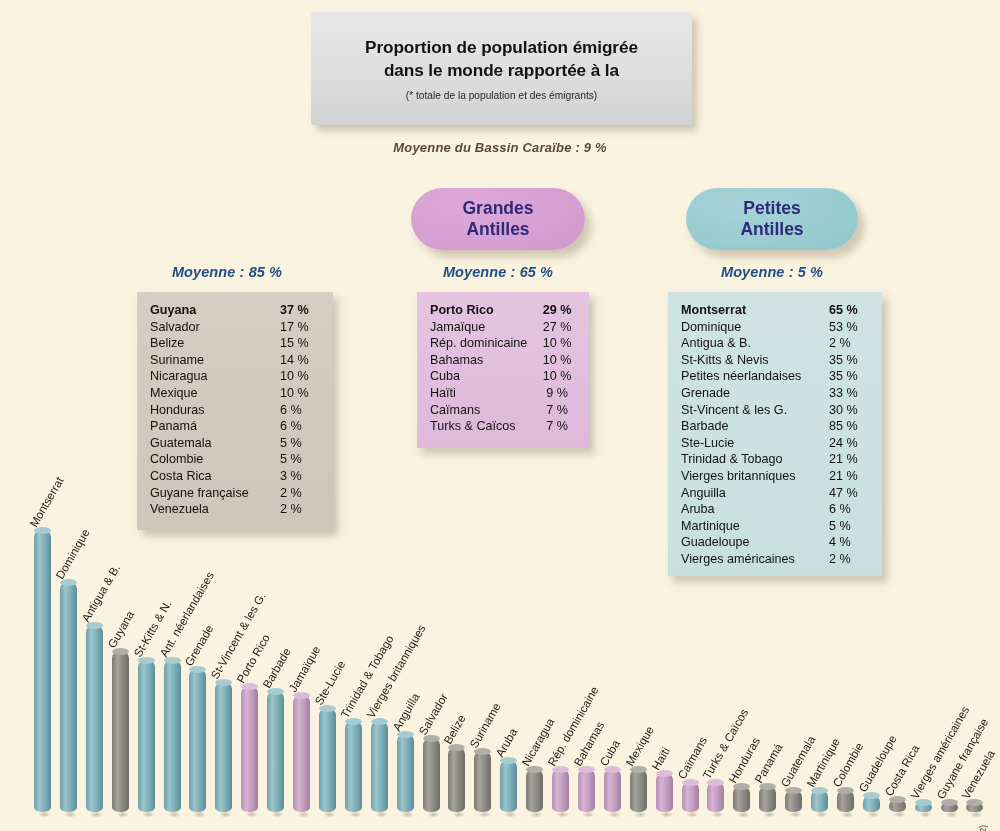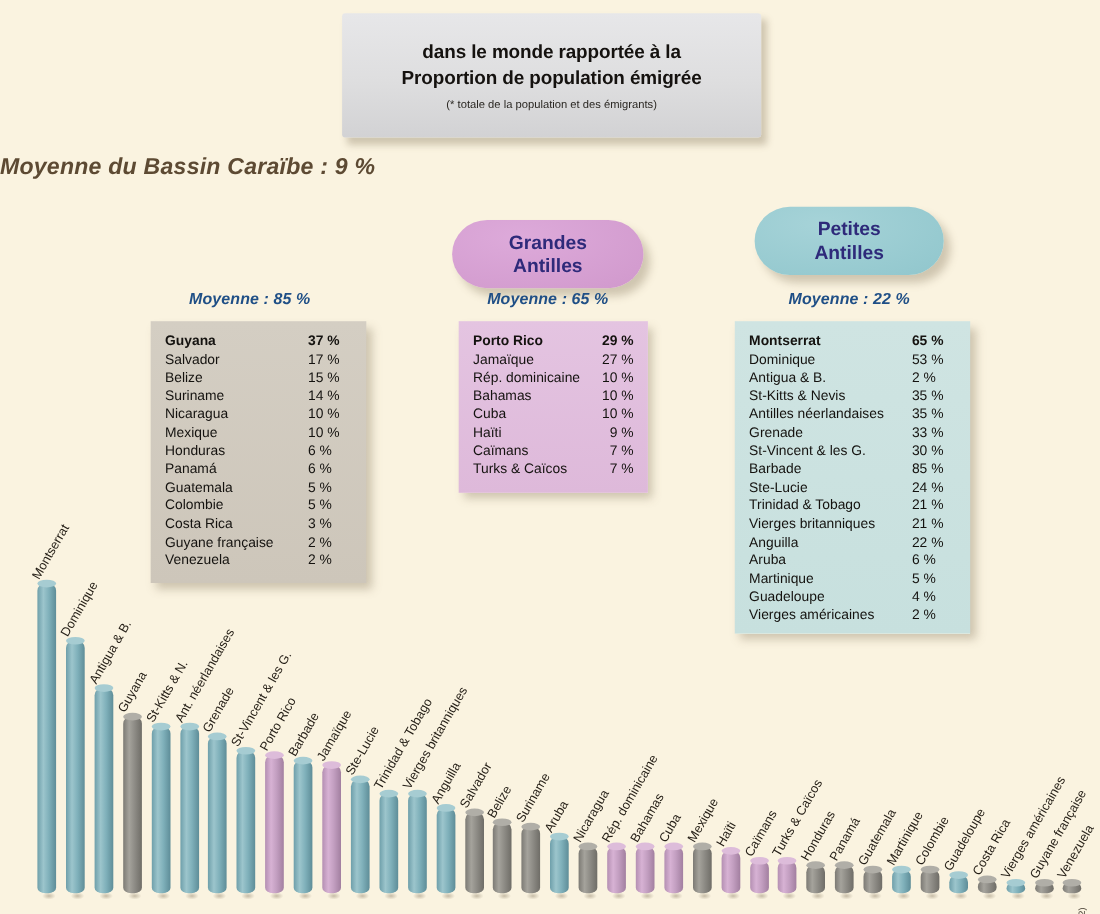--- a/index.html
+++ b/index.html
@@ -23,37 +23,37 @@
   }
   .title-main{
     font-weight:bold;font-size:17.2px;line-height:22.5px;color:#15120f;
     letter-spacing:-.1px;padding:0 8px;
   }
   .title-note{
     font-size:10.2px;color:#2a2722;margin-top:9px;
   }
 
   .basin-avg{
-    position:absolute;left:0;top:140px;width:1000px;text-align:left;
-    font-style:italic;font-weight:bold;font-size:21px;color:#5d4a33;
+    position:absolute;left:0;top:140px;width:1000px;text-align:center;
+    font-style:italic;font-weight:bold;font-size:13px;color:#5d4a33;
     letter-spacing:.2px;
   }
 
   
   .pill{
     position:absolute;height:62px;border-radius:32px/31px;
     display:flex;align-items:center;justify-content:center;
     text-align:center;
     font-weight:bold;font-size:17.5px;line-height:21px;color:#2e2a7a;
     box-shadow:6px 7px 8px rgba(120,105,80,.33);
   }
   .pill.continental{left:131px;top:188px;width:192px;
     background:radial-gradient(120% 140% at 35% 25%,#b8ae9e 0%,#a99e8c 60%,#9b9080 100%);}
   .pill.grandes{left:411px;top:188px;width:174px;
-    background:radial-gradient(120% 140% at 35% 25%,#ddaada 0%,#d39ccf 60%,#cb92c8 100%);margin-top:12px;}
+    background:radial-gradient(120% 140% at 35% 25%,#ddaada 0%,#d39ccf 60%,#cb92c8 100%);}
   .pill.petites{left:686px;top:188px;width:172px;
     background:radial-gradient(120% 140% at 35% 25%,#a6d3d8 0%,#95c9cf 60%,#89c1c8 100%);}
 
   .moyenne{
     position:absolute;font-style:italic;font-weight:bold;font-size:14.5px;
     color:#1f4f86;letter-spacing:.1px;text-align:center;
   }
   .moyenne.m1{left:131px;top:264px;width:192px;}
   .moyenne.m2{left:411px;top:264px;width:174px;}
   .moyenne.m3{left:686px;top:264px;width:172px;}
@@ -70,21 +70,21 @@
   .list-panel.p2{left:417px;top:292px;width:172px;height:156px;
     background:linear-gradient(180deg,#e4c4e1 0%,#deb9da 100%);}
   .list-panel.p3{left:668px;top:292px;width:214px;height:284px;
     background:linear-gradient(180deg,#cfe4e2 0%,#c7e0de 100%);}
 
   .lrow{display:flex;justify-content:space-between;align-items:baseline;
         font-size:12.6px;color:#14120f;line-height:16.6px;}
   .lrow .nm{white-space:nowrap;}
   .lrow .vl{white-space:nowrap;}
   .p1 .lrow .vl{min-width:40px;text-align:left;}
-  .p2 .lrow .vl{min-width:38px;text-align:right;}
+  .p2 .lrow .vl{min-width:38px;text-align:center;}
   .p3 .lrow .vl{min-width:40px;text-align:left;}
   .lrow.first{font-weight:bold;}
 
   
   #chart{position:absolute;left:0;top:430px;width:1000px;height:401px;}
   .bar{
     position:absolute;bottom:19px;
     border-radius:45% 45% 42% 42% / 7px 7px 5px 5px;
   }
   .bar .cap{
@@ -118,22 +118,22 @@
     white-space:nowrap;
   }
 </style>
 </head>
 <body>
 
 <div id="root">
 
   <div class="title-box">
     <div class="title-main">
+      <div>Proportion de population émigrée</div>
       <div>dans le monde  rapportée à la</div>
-      <div>Proportion de population émigrée</div>
     </div>
     <div class="title-note">(* totale de la population et des émigrants)</div>
   </div>
 
   <div class="basin-avg">Moyenne du Bassin Caraïbe : 9 %</div>
 
   <div class="pill grandes">
     <div>
       <div>Grandes</div>
       <div>Antilles</div>
@@ -141,21 +141,21 @@
   </div>
   <div class="pill petites">
     <div>
       <div>Petites</div>
       <div>Antilles</div>
     </div>
   </div>
 
   <div class="moyenne m1">Moyenne : 85 %</div>
   <div class="moyenne m2">Moyenne : 65 %</div>
-  <div class="moyenne m3">Moyenne : 22 %</div>
+  <div class="moyenne m3">Moyenne : 5 %</div>
 
   <div class="list-panel p1" id="panel-0">
       <div class="lrow first">
         <span class="nm">Guyana</span>
         <span class="vl">37 %</span>
       </div>
       <div class="lrow">
         <span class="nm">Salvador</span>
         <span class="vl">17 %</span>
       </div>
@@ -249,21 +249,21 @@
       </div>
       <div class="lrow">
         <span class="nm">Antigua &amp; B.</span>
         <span class="vl">2 %</span>
       </div>
       <div class="lrow">
         <span class="nm">St-Kitts &amp; Nevis</span>
         <span class="vl">35 %</span>
       </div>
       <div class="lrow">
-        <span class="nm">Antilles néerlandaises</span>
+        <span class="nm">Petites néerlandaises</span>
         <span class="vl">35 %</span>
       </div>
       <div class="lrow">
         <span class="nm">Grenade</span>
         <span class="vl">33 %</span>
       </div>
       <div class="lrow">
         <span class="nm">St-Vincent &amp; les G.</span>
         <span class="vl">30 %</span>
       </div>
@@ -278,21 +278,21 @@
       <div class="lrow">
         <span class="nm">Trinidad &amp; Tobago</span>
         <span class="vl">21 %</span>
       </div>
       <div class="lrow">
         <span class="nm">Vierges britanniques</span>
         <span class="vl">21 %</span>
       </div>
       <div class="lrow">
         <span class="nm">Anguilla</span>
-        <span class="vl">22 %</span>
+        <span class="vl">47 %</span>
       </div>
       <div class="lrow">
         <span class="nm">Aruba</span>
         <span class="vl">6 %</span>
       </div>
       <div class="lrow">
         <span class="nm">Martinique</span>
         <span class="vl">5 %</span>
       </div>
       <div class="lrow">

